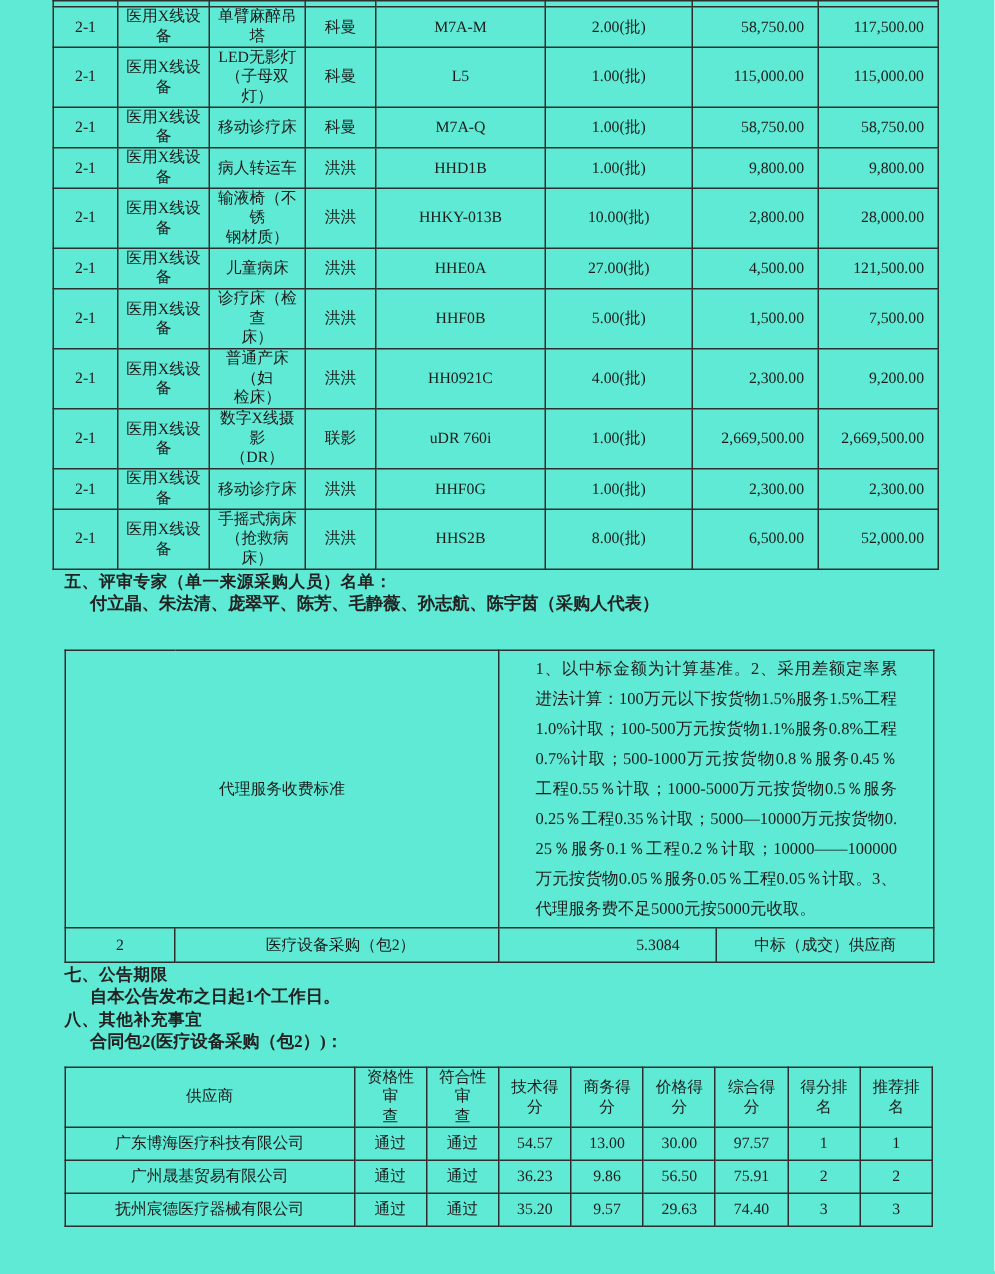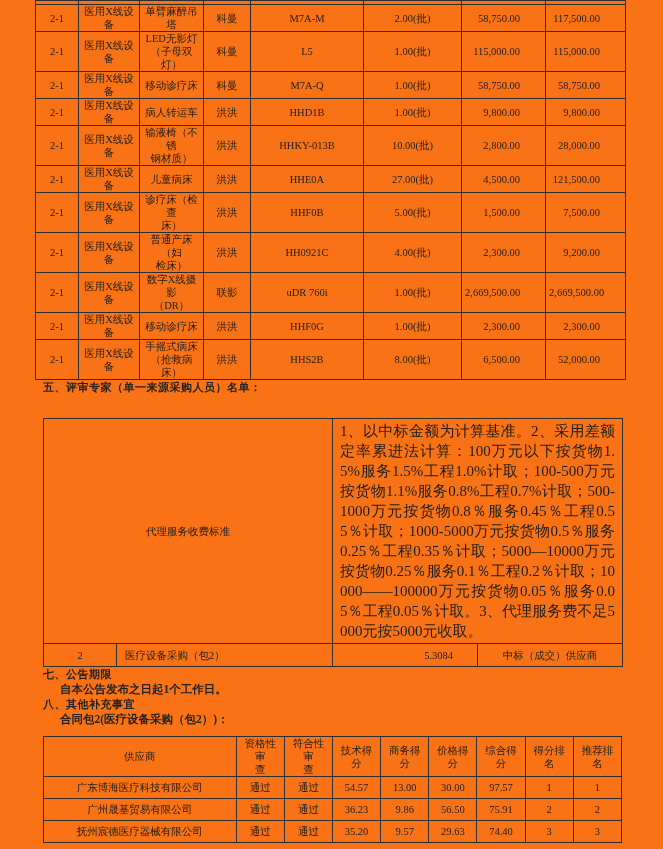--- a/index.html
+++ b/index.html
@@ -1,46 +1,46 @@
 <!DOCTYPE html>
 <html><head>
 <meta charset="utf-8">
 <style>
   html,body{margin:0;padding:0;background:#fff;}
   .page{
-    width:663px;height:849px;background:#f97316;overflow:hidden;position:relative;
+    width:663px;height:849px;background:#5eead4;overflow:hidden;position:relative;
     font-family:"Liberation Serif","DejaVu Serif",serif;color:#1c1c1c;
   }
   table.tbl{border-collapse:collapse;table-layout:fixed;}
   .tbl td,.tbl th{
     border:1px solid #2e2e2e;font-size:10.5px;line-height:13px;font-weight:400;
     vertical-align:middle;text-align:center;padding:0 3px;overflow:hidden;
     white-space:pre-line;
   }
   
   .equip{width:590px;margin:0 0 0 35px;}
   .equip tr{height:21px;}
   .equip tr.tall{height:30px;}
   .equip tr.sliver{height:4px;}
-  .equip td.al-r{text-align:right;padding-right:25px;margin-top:40px;}
+  .equip td.al-r{text-align:right;padding-right:9px;margin-top:40px;}
   
   h3.sec{font-size:11px;font-weight:700;margin:0 0 0 43px;padding:0;color:#222;letter-spacing:.5px;}
   p.bodytxt{font-size:11.5px;font-weight:600;margin:0 0 0 60px;padding:0;color:#222;}
   .mt-a{margin-top:20px;} .mt-b{margin-top:8px;} .mt-c{margin-top:25px;}
   .mt-d{margin-top:23px;} .mt-f{margin-top:13px;} .mt-g{margin-top:10px;}
   
   .fee{width:579px;margin:23px 0 0 43px;}
   .fee tr.std{height:180px;}
   .fee tr.hdr{height:32px;}
   .fee tr.val{height:23px;}
   .fee td.just{
     text-align:justify;text-align-last:left;word-break:break-all;
-    font-size:15px;line-height:20px;padding:2px 7px;vertical-align:top;
+    font-size:11px;line-height:20px;padding:2px 24px;vertical-align:top;
   }
-  .fee td.al-l{text-align:left;padding-left:8px;}
+  .fee td.al-l{text-align:center;padding-left:8px;}
   .fee td.al-r{text-align:right;padding-right:24px;}
   
   .sup{width:579px;margin:9px 0 0 43px;}
   .sup thead tr{height:32px;}
   .sup tbody tr{height:22px;}
 </style>
 </head>
 <body>
 
 <div class="page">
@@ -180,20 +180,21 @@
           <td>洪洪</td>
           <td>HHS2B</td>
           <td>8.00(批)</td>
           <td class="al-r">6,500.00</td>
           <td class="al-r">52,000.00</td>
         </tr>
       </tbody>
   </table>
 
   <h3 class="sec mt-a">五、评审专家（单一来源采购人员）名单：</h3>
+  <p class="bodytxt mt-b">付立晶、朱法清、庞翠平、陈芳、毛静薇、孙志航、陈宇茵（采购人代表）</p>
 
 
   <table class="tbl fee">
     <colgroup>
       <col style="width:73px">
         <col style="width:216px">
         <col style="width:145px">
         <col style="width:145px">
     </colgroup>
     <tbody>

